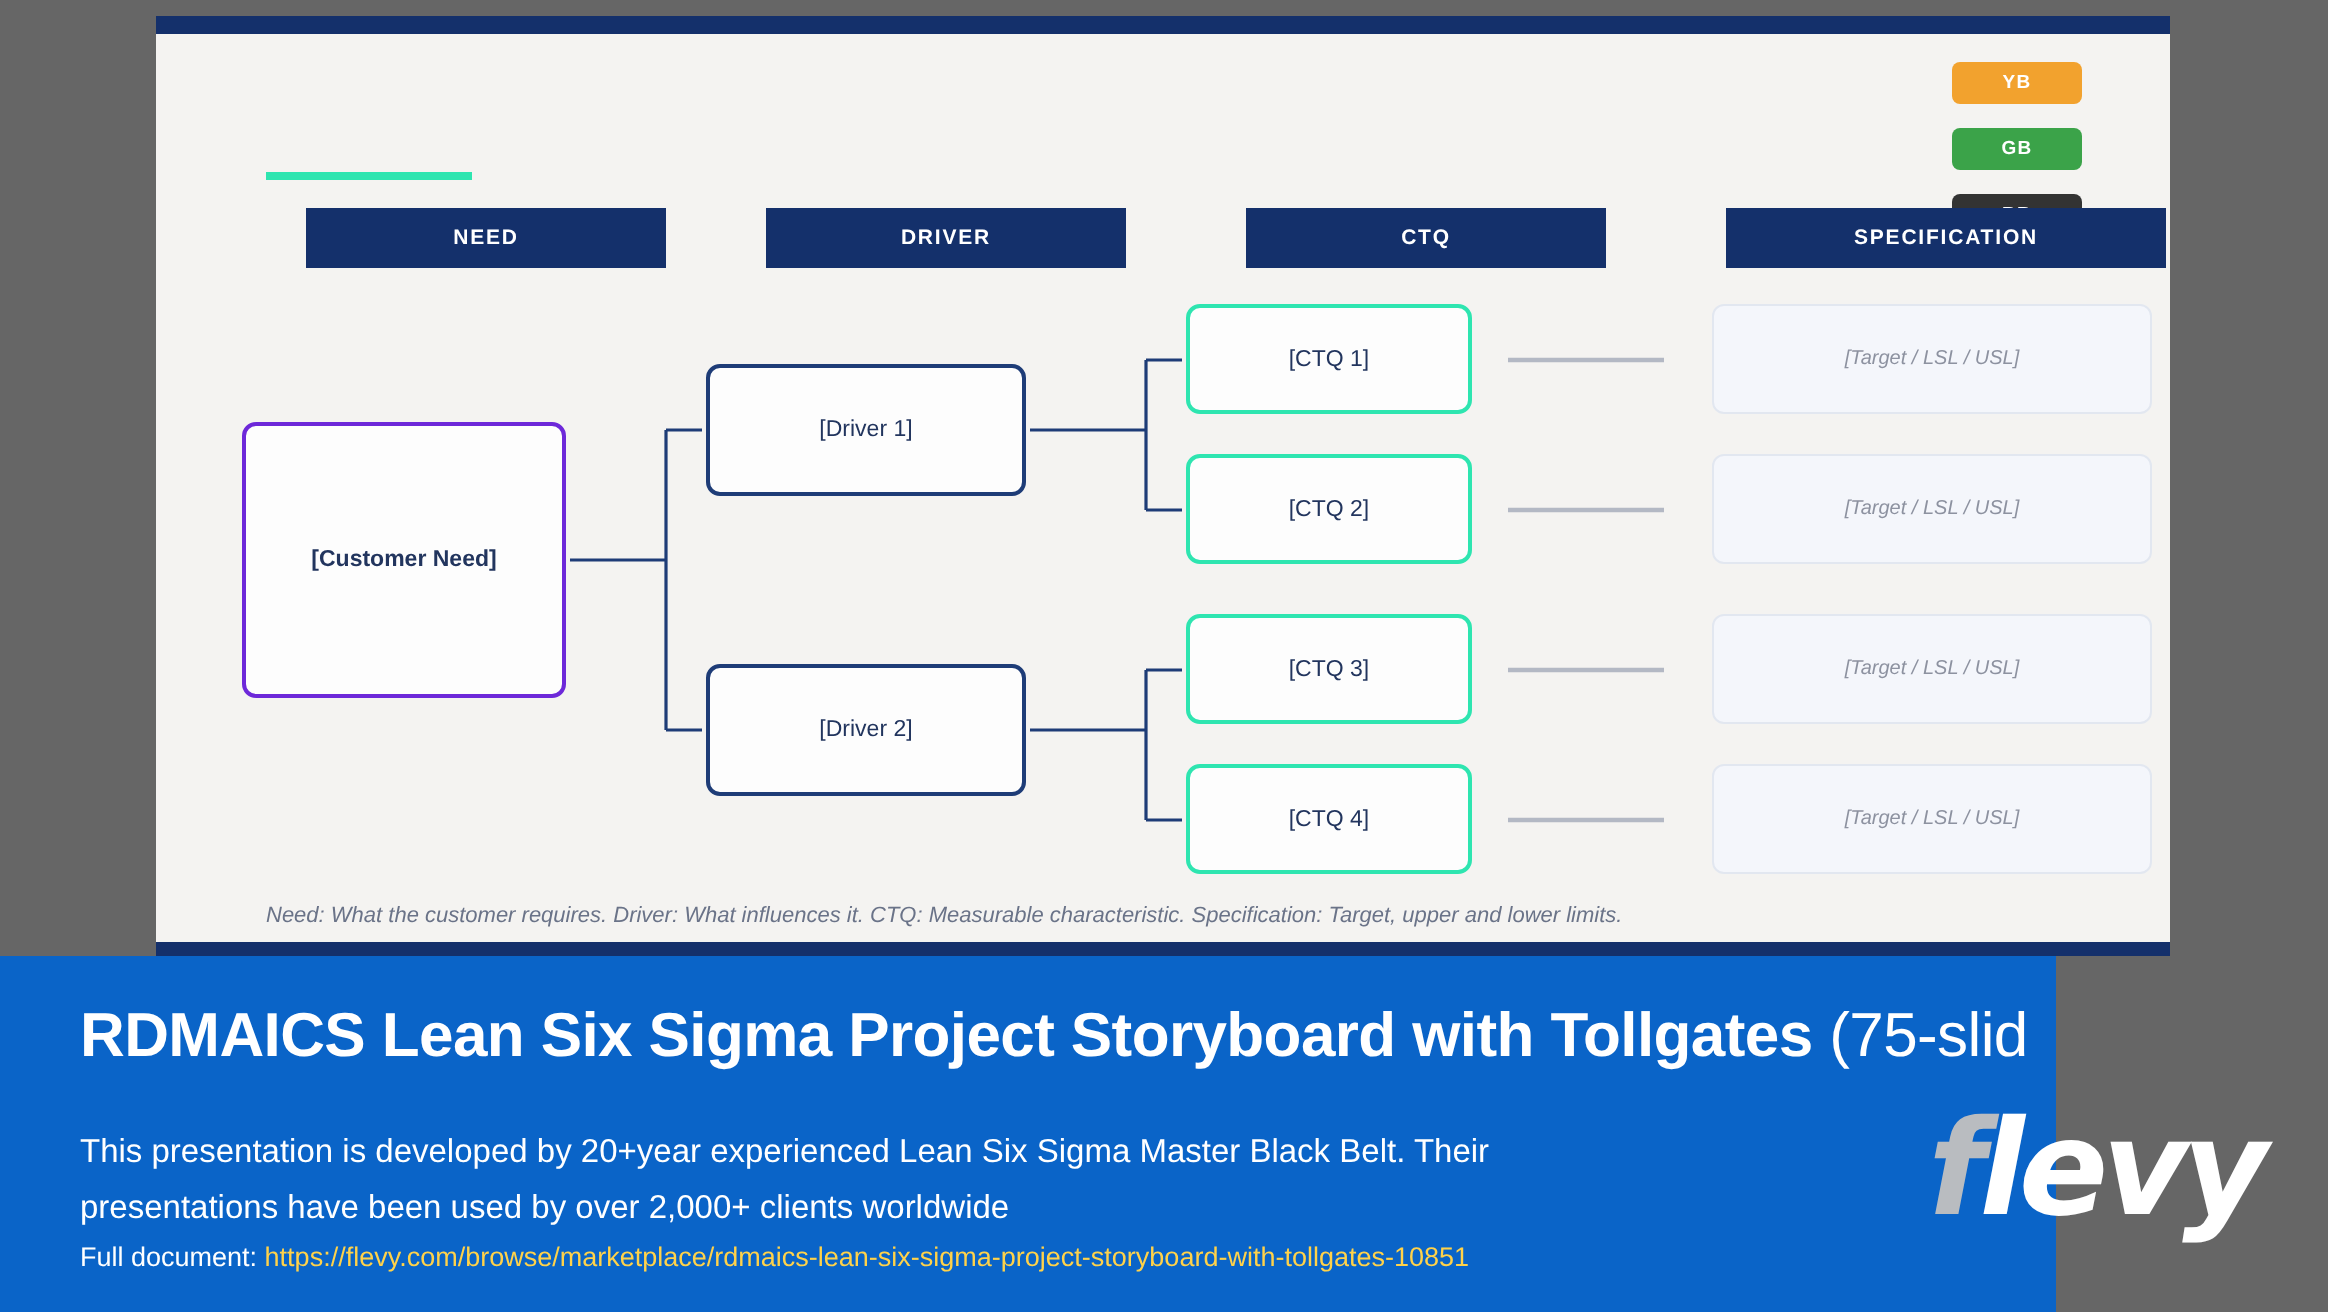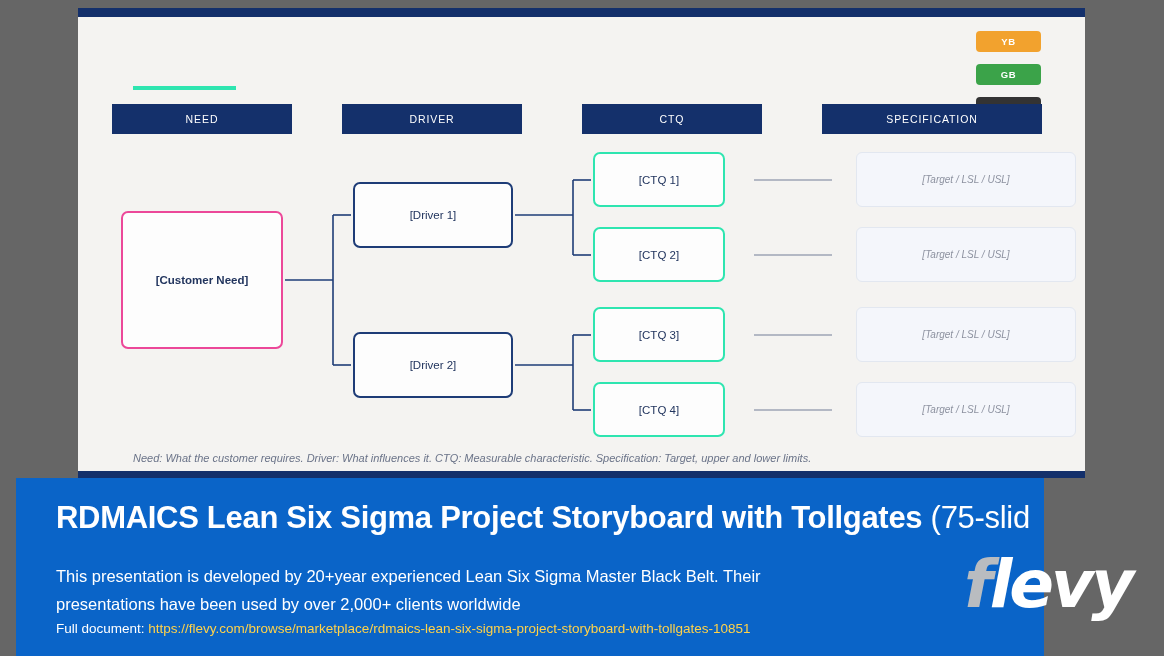--- a/index.html
+++ b/index.html
@@ -67,22 +67,23 @@
   .badge-bb { background: #333333; }
 
   
   .col-header {
     position: absolute;
     height: 30px;
     background: #14306b;
     display: flex; align-items: center; justify-content: center;
     color: #ffffff;
     font-size: 10.5px;
-    font-weight: normal;
+    font-weight: bold;
     letter-spacing: 0.9px;
+    margin-left: 41px;
   }
   .hdr-need  { left: 34px;  top: 96px; width: 180px; }
   .hdr-drv   { left: 264px; top: 96px; width: 180px; }
   .hdr-ctq   { left: 504px; top: 96px; width: 180px; }
   .hdr-spec  { left: 744px; top: 96px; width: 220px; }
 
   
   .tree {
     position: absolute;
     left: 0; top: 0;
@@ -95,34 +96,34 @@
     background: #fdfdfd;
     display: flex; align-items: center; justify-content: center;
     text-align: center;
     font-size: 11.5px;
     color: #22355e;
     border-radius: 7px;
   }
   .node-need {
     left: 43px; top: 203px;
     width: 162px; height: 138px;
-    border: 2px solid #ec4899;
+    border: 2px solid #6d28d9;
     font-weight: bold;
     line-height: 1.45;
     text-align: center;
   }
   .node-driver {
     width: 160px; height: 66px;
     border: 2px solid #1e3c77;
   }
   .node-drv1 { left: 275px; top: 174px; }
   .node-drv2 { left: 275px; top: 324px; }
 
   .node-ctq {
-    width: 132px; height: 55px;
+    width: 143px; height: 55px;
     border: 2.5px solid #2ee5b0;
   }
   .node-ctq1 { left: 515px; top: 144px; }
   .node-ctq2 { left: 515px; top: 219px; }
   .node-ctq3 { left: 515px; top: 299px; }
   .node-ctq4 { left: 515px; top: 374px; }
 
   .node-spec {
     width: 220px; height: 55px;
     background: #f4f6fb;
@@ -150,21 +151,20 @@
     margin-top: 32px;
   }
 
   
   .banner {
     position: absolute;
     left: 0; top: 478px;
     width: 1028px; height: 178px;
     background: #0a64c8;
     overflow: hidden;
-    margin-left: 16px;
   }
   .banner-title {
     position: absolute;
     left: 40px; top: 22px;
     white-space: nowrap;
     font-size: 31px;
     color: #ffffff;
     letter-spacing: -0.3px;
   }
   .banner-title .strong { font-weight: bold; }

